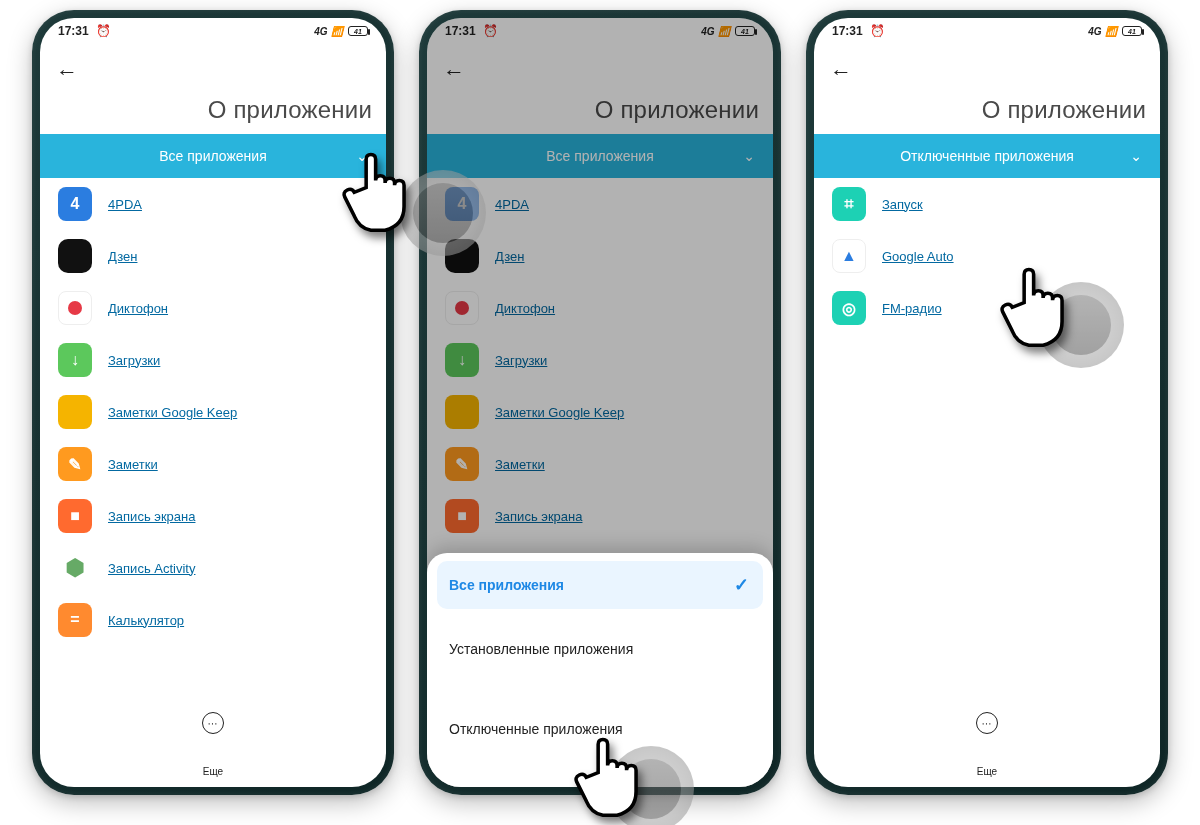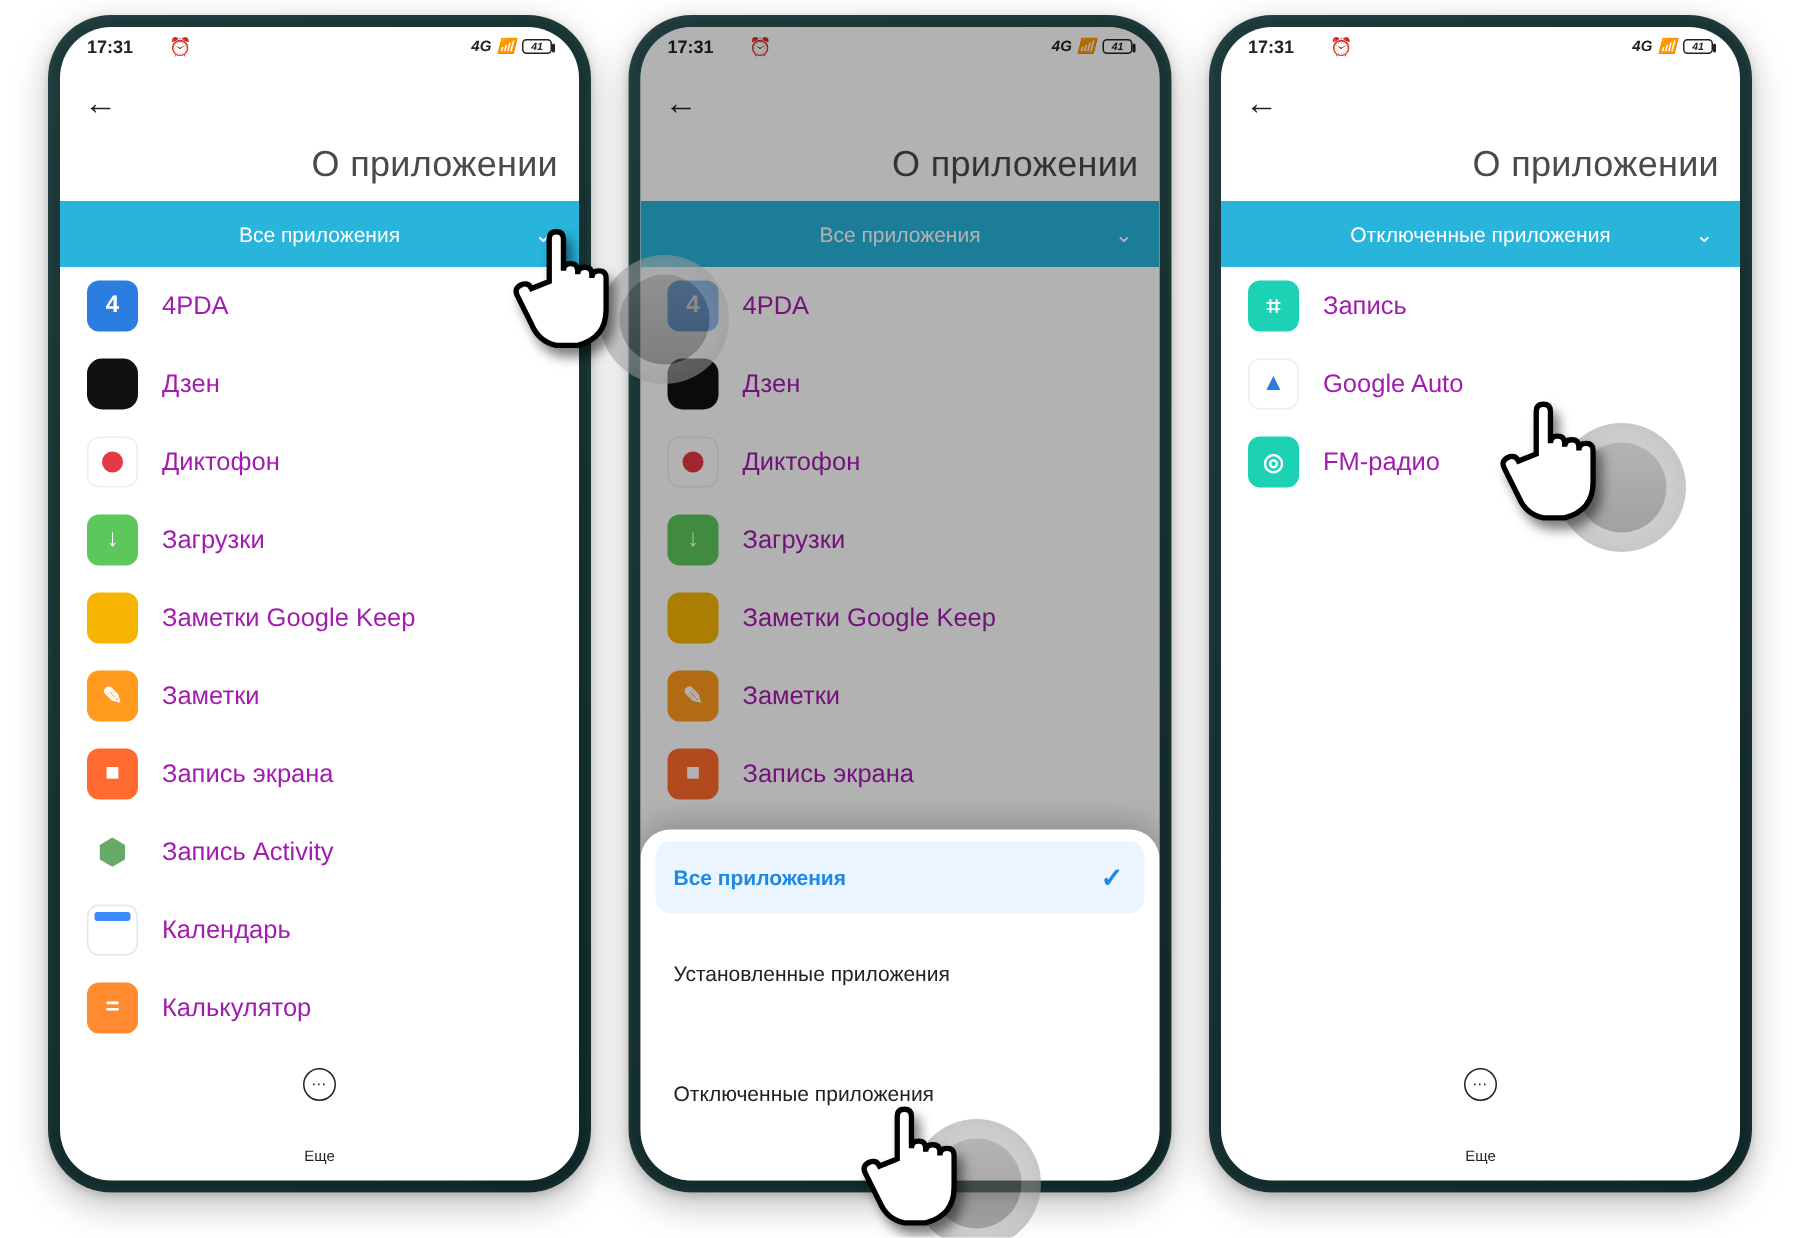--- a/index.html
+++ b/index.html
@@ -52,21 +52,21 @@
   .status-bar {
     height: 26px;
     display:flex; align-items:center;
     padding: 0 18px;
     font-size: 12px;
     font-weight: 600;
     color:#222;
     position:relative;
     justify-content: space-between;
   }
-  .status-left { display:flex; align-items:center; gap:24px;}
+  .status-left { display:flex; align-items:center; gap:8px;}
   .status-right { display:flex; align-items:center; gap:4px; font-size:10px;font-style:italic;}
   .batt {
     display:inline-flex; align-items:center;
     border:1px solid #222; border-radius:3px;
     width:20px; height:10px; position:relative;
     font-size:7px; font-weight:700; justify-content:center;
   }
   .batt::after{content:"";position:absolute;right:-3px;top:2px;width:2px;height:6px;background:#222;border-radius:1px;}
   
   .top-area { padding: 8px 14px 10px; }
@@ -102,21 +102,21 @@
     display:flex; align-items:center;
     padding: 9px 18px;
     gap: 16px;
   }
   .app-icon {
     width:34px;height:34px;border-radius:8px;
     flex:0 0 auto;
     display:flex;align-items:center;justify-content:center;
     font-size:16px;color:#fff;font-weight:700;
   }
-  .app-label { font-size:17px; color:#a21caf; }
+  .app-label { font-size:13px; color:#0369a1;text-decoration:underline; }
   
   .ic-4pda{background:#2b7de0;}
   .ic-dzen{background:#111;border-radius:10px;display:grid;grid-template:1fr 1fr/1fr 1fr;gap:2px;padding:6px;}
   .ic-dzen span{background:#111;border-radius:3px;}
   .ic-dzen::before,.ic-dzen::after{content:"";}
   .ic-dzen .pt{background:#333;border-radius:3px;}
   .ic-dict{background:#fff;border:1px solid #eee;position:relative;}
   .ic-dict::after{content:"";position:absolute;inset:0;margin:auto;width:14px;height:14px;border-radius:50%;background:#e63946;}
   .ic-down{background:#5cc85c;}
   .ic-keep{background:#f5b400;}
@@ -244,24 +244,20 @@
             </div>
             <div class="app-row">
               <div class="app-icon ic-rec">■</div>
               <div class="app-label">Запись экрана</div>
             </div>
             <div class="app-row">
               <div class="app-icon ic-activity">⬢</div>
               <div class="app-label">Запись Activity</div>
             </div>
             <div class="app-row">
-              <div class="app-icon ic-cal"></div>
-              <div class="app-label">Календарь</div>
-            </div>
-            <div class="app-row">
               <div class="app-icon ic-calc">=</div>
               <div class="app-label">Калькулятор</div>
             </div>
           </div>
         <div class="more-btn">
           <div class="more-circle">⋯</div>
           <div class="more-label">Еще</div>
         </div>
       </div>
     </div>
@@ -361,21 +357,21 @@
         <div class="page-title">О приложении</div>
       </div>
       <div class="filter-bar">
         <span>Отключенные приложения</span>
         <span class="chev">⌄</span>
       </div>
       <div class="page-content">
         <div class="app-list" id="list3">
             <div class="app-row">
               <div class="app-icon ic-scan">⌗</div>
-              <div class="app-label">Запись</div>
+              <div class="app-label">Запуск</div>
             </div>
             <div class="app-row">
               <div class="app-icon ic-aauto">▲</div>
               <div class="app-label">Google Auto</div>
             </div>
             <div class="app-row">
               <div class="app-icon ic-radio">◎</div>
               <div class="app-label">FM-радио</div>
             </div>
           </div>

